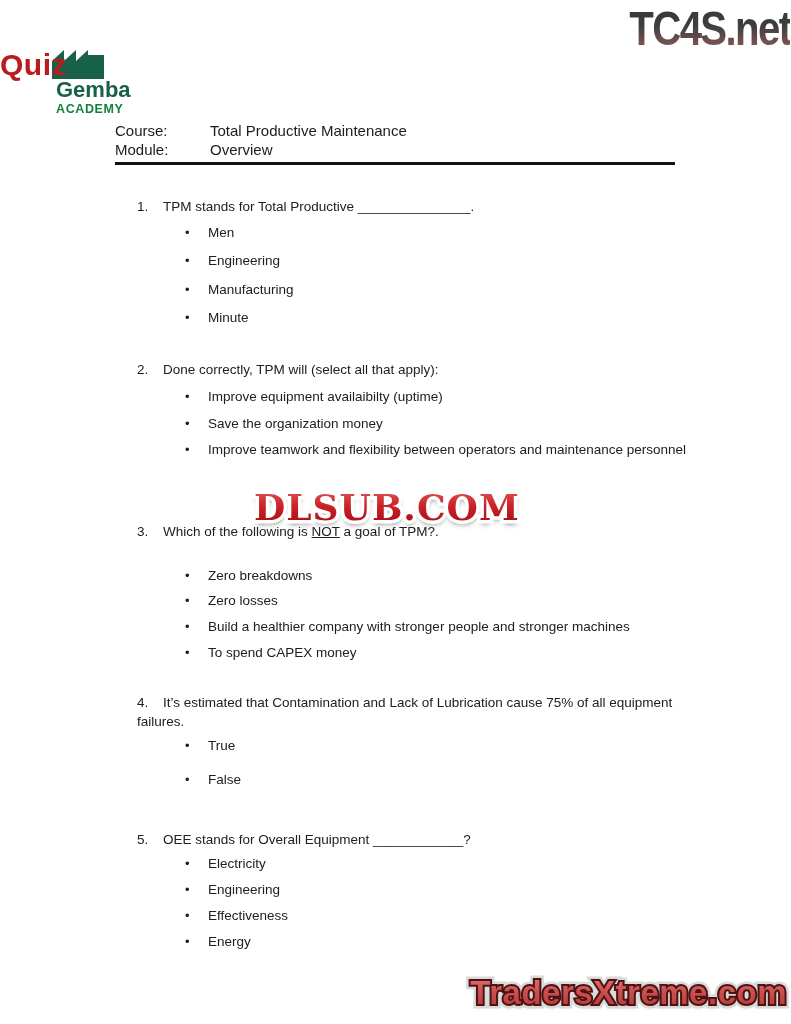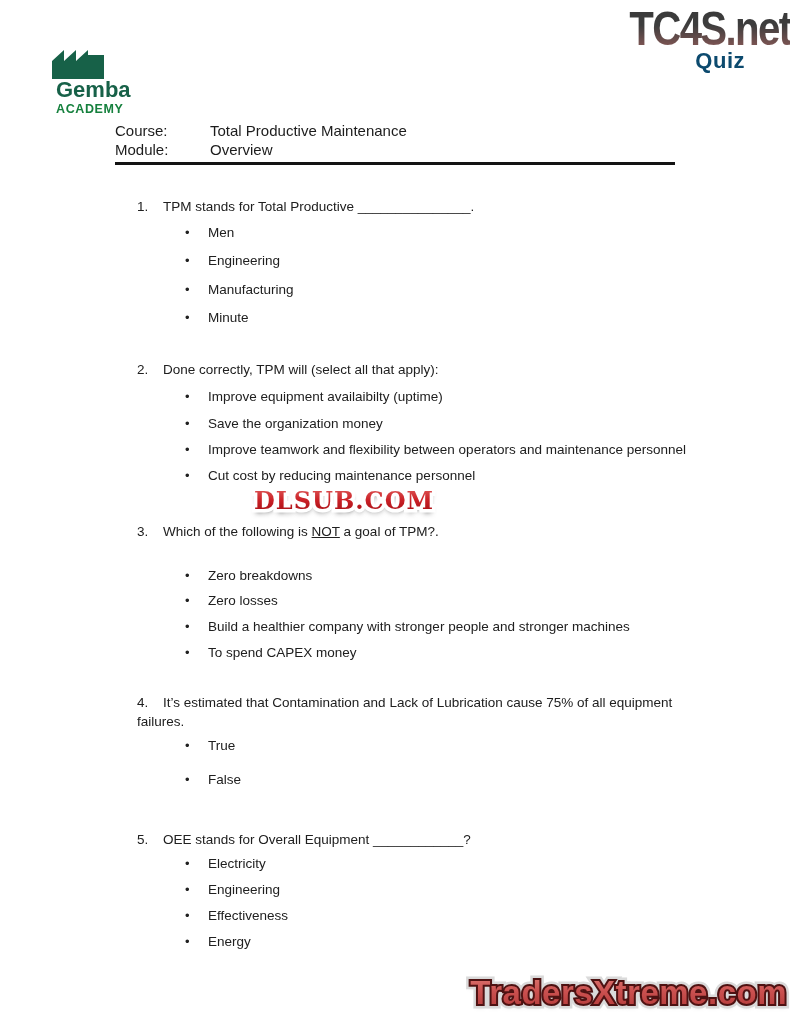--- a/index.html
+++ b/index.html
@@ -9,22 +9,22 @@
   }
 
   
   .logo { position:absolute; left:52px; top:45px; display:flex; align-items:flex-start;flex-direction:column; }
   .logo svg { display:block; }
   .logo-text { margin-left:4px; }
   .logo-name { display:block; font-size:22px; font-weight:bold; color:#176148; line-height:22px; letter-spacing:0; }
   .logo-sub  { display:block; font-size:12.5px; font-weight:bold; color:#15803d; letter-spacing:0.6px; line-height:14px; margin-top:1px; }
 
   
-  .title { position:absolute; left:0; top:48px; width:745px; text-align:right;
-           font-size:22px; font-weight:bold; color:#0c4a6e; letter-spacing:0.5px; }
+  .title { position:absolute; left:0; top:48px; width:745px; text-align:left;
+           font-size:30px; font-weight:bold; color:#b91c1c; letter-spacing:0.5px; }
 
   
   .wm-tc4s {
     position:absolute; top:0; right:1px;
     font-size:49px; font-weight:bold; letter-spacing:-2px; white-space:nowrap;
     transform:scaleX(0.82); transform-origin:100% 0;
     background:linear-gradient(180deg,#383838 0%,#3d3d3d 45%,#7d5553 82%,#96615f 100%);
     -webkit-background-clip:text; background-clip:text; color:transparent;
   }
 
@@ -38,21 +38,21 @@
   .q { position:absolute; left:137px; width:630px; font-size:13.5px; color:#202020; }
   .q-head { line-height:17px; white-space:nowrap; }
   .qnum { display:inline-block; width:26px; }
   .q-line2 { position:absolute; left:0; top:20px; white-space:nowrap; }
   .opt { position:absolute; left:48px; white-space:nowrap; line-height:15px; }
   .bullet { display:inline-block; width:23px; font-size:13px; }
   .u { text-decoration:underline; }
 
   
   .wm-dlsub { position:absolute; left:254px; top:486px; width:300px; height:48px;
-              font-family:"DejaVu Serif", serif; font-weight:bold; font-size:24px; letter-spacing:1px; }
+              font-family:"DejaVu Serif", serif; font-weight:bold; font-size:36px; letter-spacing:1px; }
   .wm-layer { position:absolute; left:0; top:0; white-space:nowrap; }
   .dlsub-stroke { color:#ffffff; -webkit-text-stroke:7px #ffffff;
                   text-shadow:0 4px 5px rgba(105,105,105,0.85), 2px 2px 3px rgba(130,130,130,0.6); }
   .dlsub-fill { background:linear-gradient(180deg,#e0605e 0%,#cb2127 48%,#9f0d12 100%);
                 -webkit-background-clip:text; background-clip:text; color:transparent; }
 
   
   .wm-traders { position:absolute; right:4px; top:974px; height:44px;
                 font-family:"Liberation Sans", sans-serif; font-weight:bold; font-size:33px; letter-spacing:0.5px; }
   .wm-traders .wm-layer { right:0; left:auto; }
@@ -119,23 +119,20 @@
     </div>
     <div class="opt" style="top:28px">
       <span class="bullet">•</span><span>Improve equipment availaibilty (uptime)</span>
     </div>
     <div class="opt" style="top:55px">
       <span class="bullet">•</span><span>Save the organization money</span>
     </div>
     <div class="opt" style="top:81px">
       <span class="bullet">•</span><span>Improve teamwork and flexibility between operators and maintenance personnel</span>
     </div>
-    <div class="opt" style="top:107px">
-      <span class="bullet">•</span><span>Cut cost by reducing maintenance personnel</span>
-    </div>
   </div>
 
   <div class="q" style="top:523px">
     <div class="q-head">
       <span class="qnum">3.</span><span>Which of the following is </span><span class="u">NOT</span><span> a goal of TPM?.</span>
     </div>
     <div class="opt" style="top:45px">
       <span class="bullet">•</span><span>Zero breakdowns</span>
     </div>
     <div class="opt" style="top:70px">

